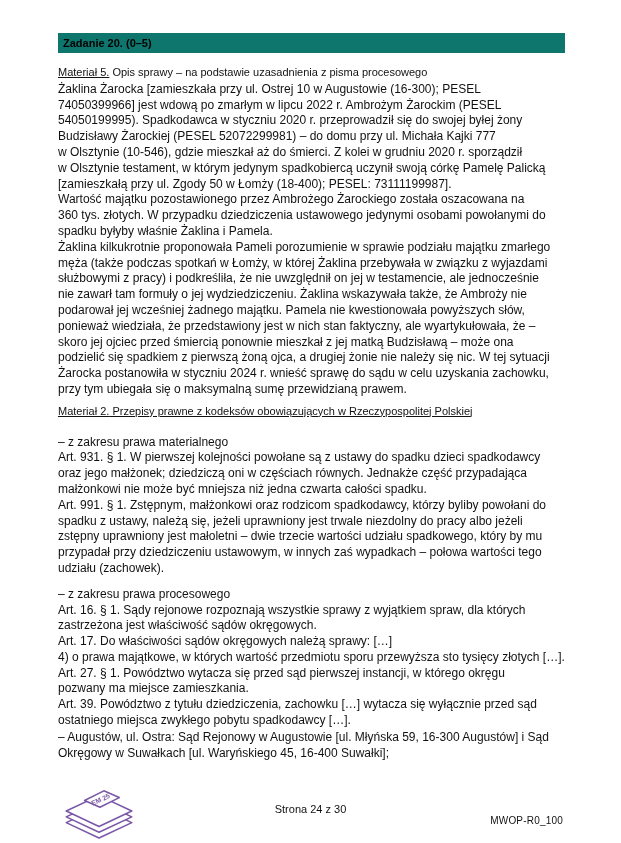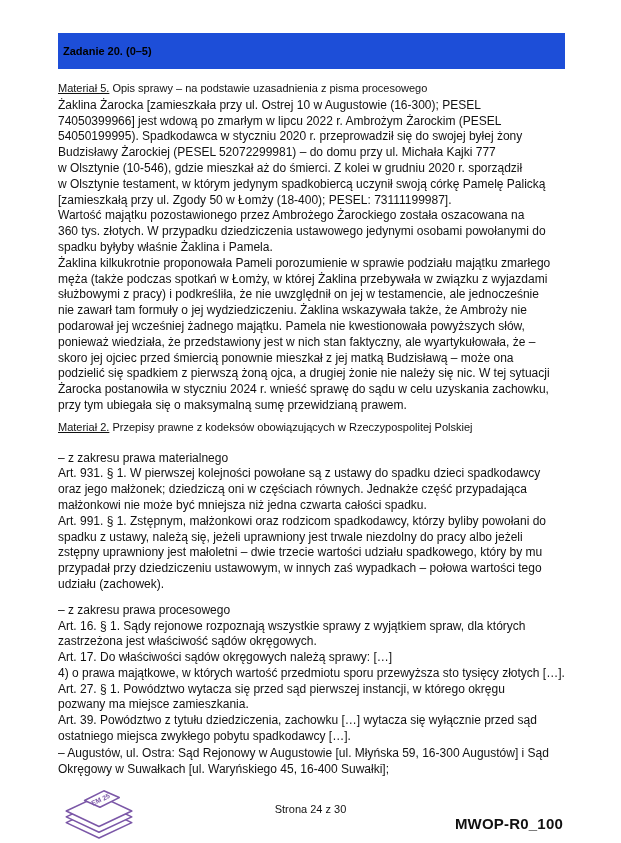--- a/index.html
+++ b/index.html
@@ -12,39 +12,39 @@
     color: #111111;
     overflow: hidden;
   }
   .content {
     position: absolute;
     left: 58px;
     top: 33px;
     width: 507px;
   }
   .task-bar {
-    background: #1d4ed8;
+    background: #0f766e;
     font-size: 11px;
     font-weight: bold;
-    padding: 12px 5px;
+    padding: 4px 5px;
     margin-bottom: 12px;
     color: #000;
   }
   .hline {
     font-size: 11px;
     line-height: 15.8px;
   }
   .u { text-decoration: underline; }
   .block {
     font-size: 12px;
     line-height: 15.8px;
     white-space: pre;
     margin-top: 1px;
   }
-  .m2-heading { margin-top: 6px; }
+  .m2-heading { margin-top: 6px; text-decoration: underline; }
   .sub-block { margin-top: 15px; }
   .proc-block { margin-top: 10px; }
   .citation {
     font-size: 9.5px;
     line-height: 14px;
     text-align: right;
     white-space: pre;
     margin-top: 7px;
   }
   .m3-heading { margin-top: 12px; }
@@ -60,22 +60,22 @@
     top: 803px;
     left: 0;
     width: 100%;
     text-align: center;
     font-size: 11px;
   }
   .footer-code {
     position: absolute;
     top: 815px;
     right: 58px;
-    font-size: 15px;
-    font-weight: bold;
+    font-size: 10px;
+    font-weight: normal;
     letter-spacing: 0.2px;
   }
 </style>
 </head>
 <body>
 
 <div class="page">
   <div class="content">
 
     <div class="task-bar">Zadanie 20. (0–5)</div>

